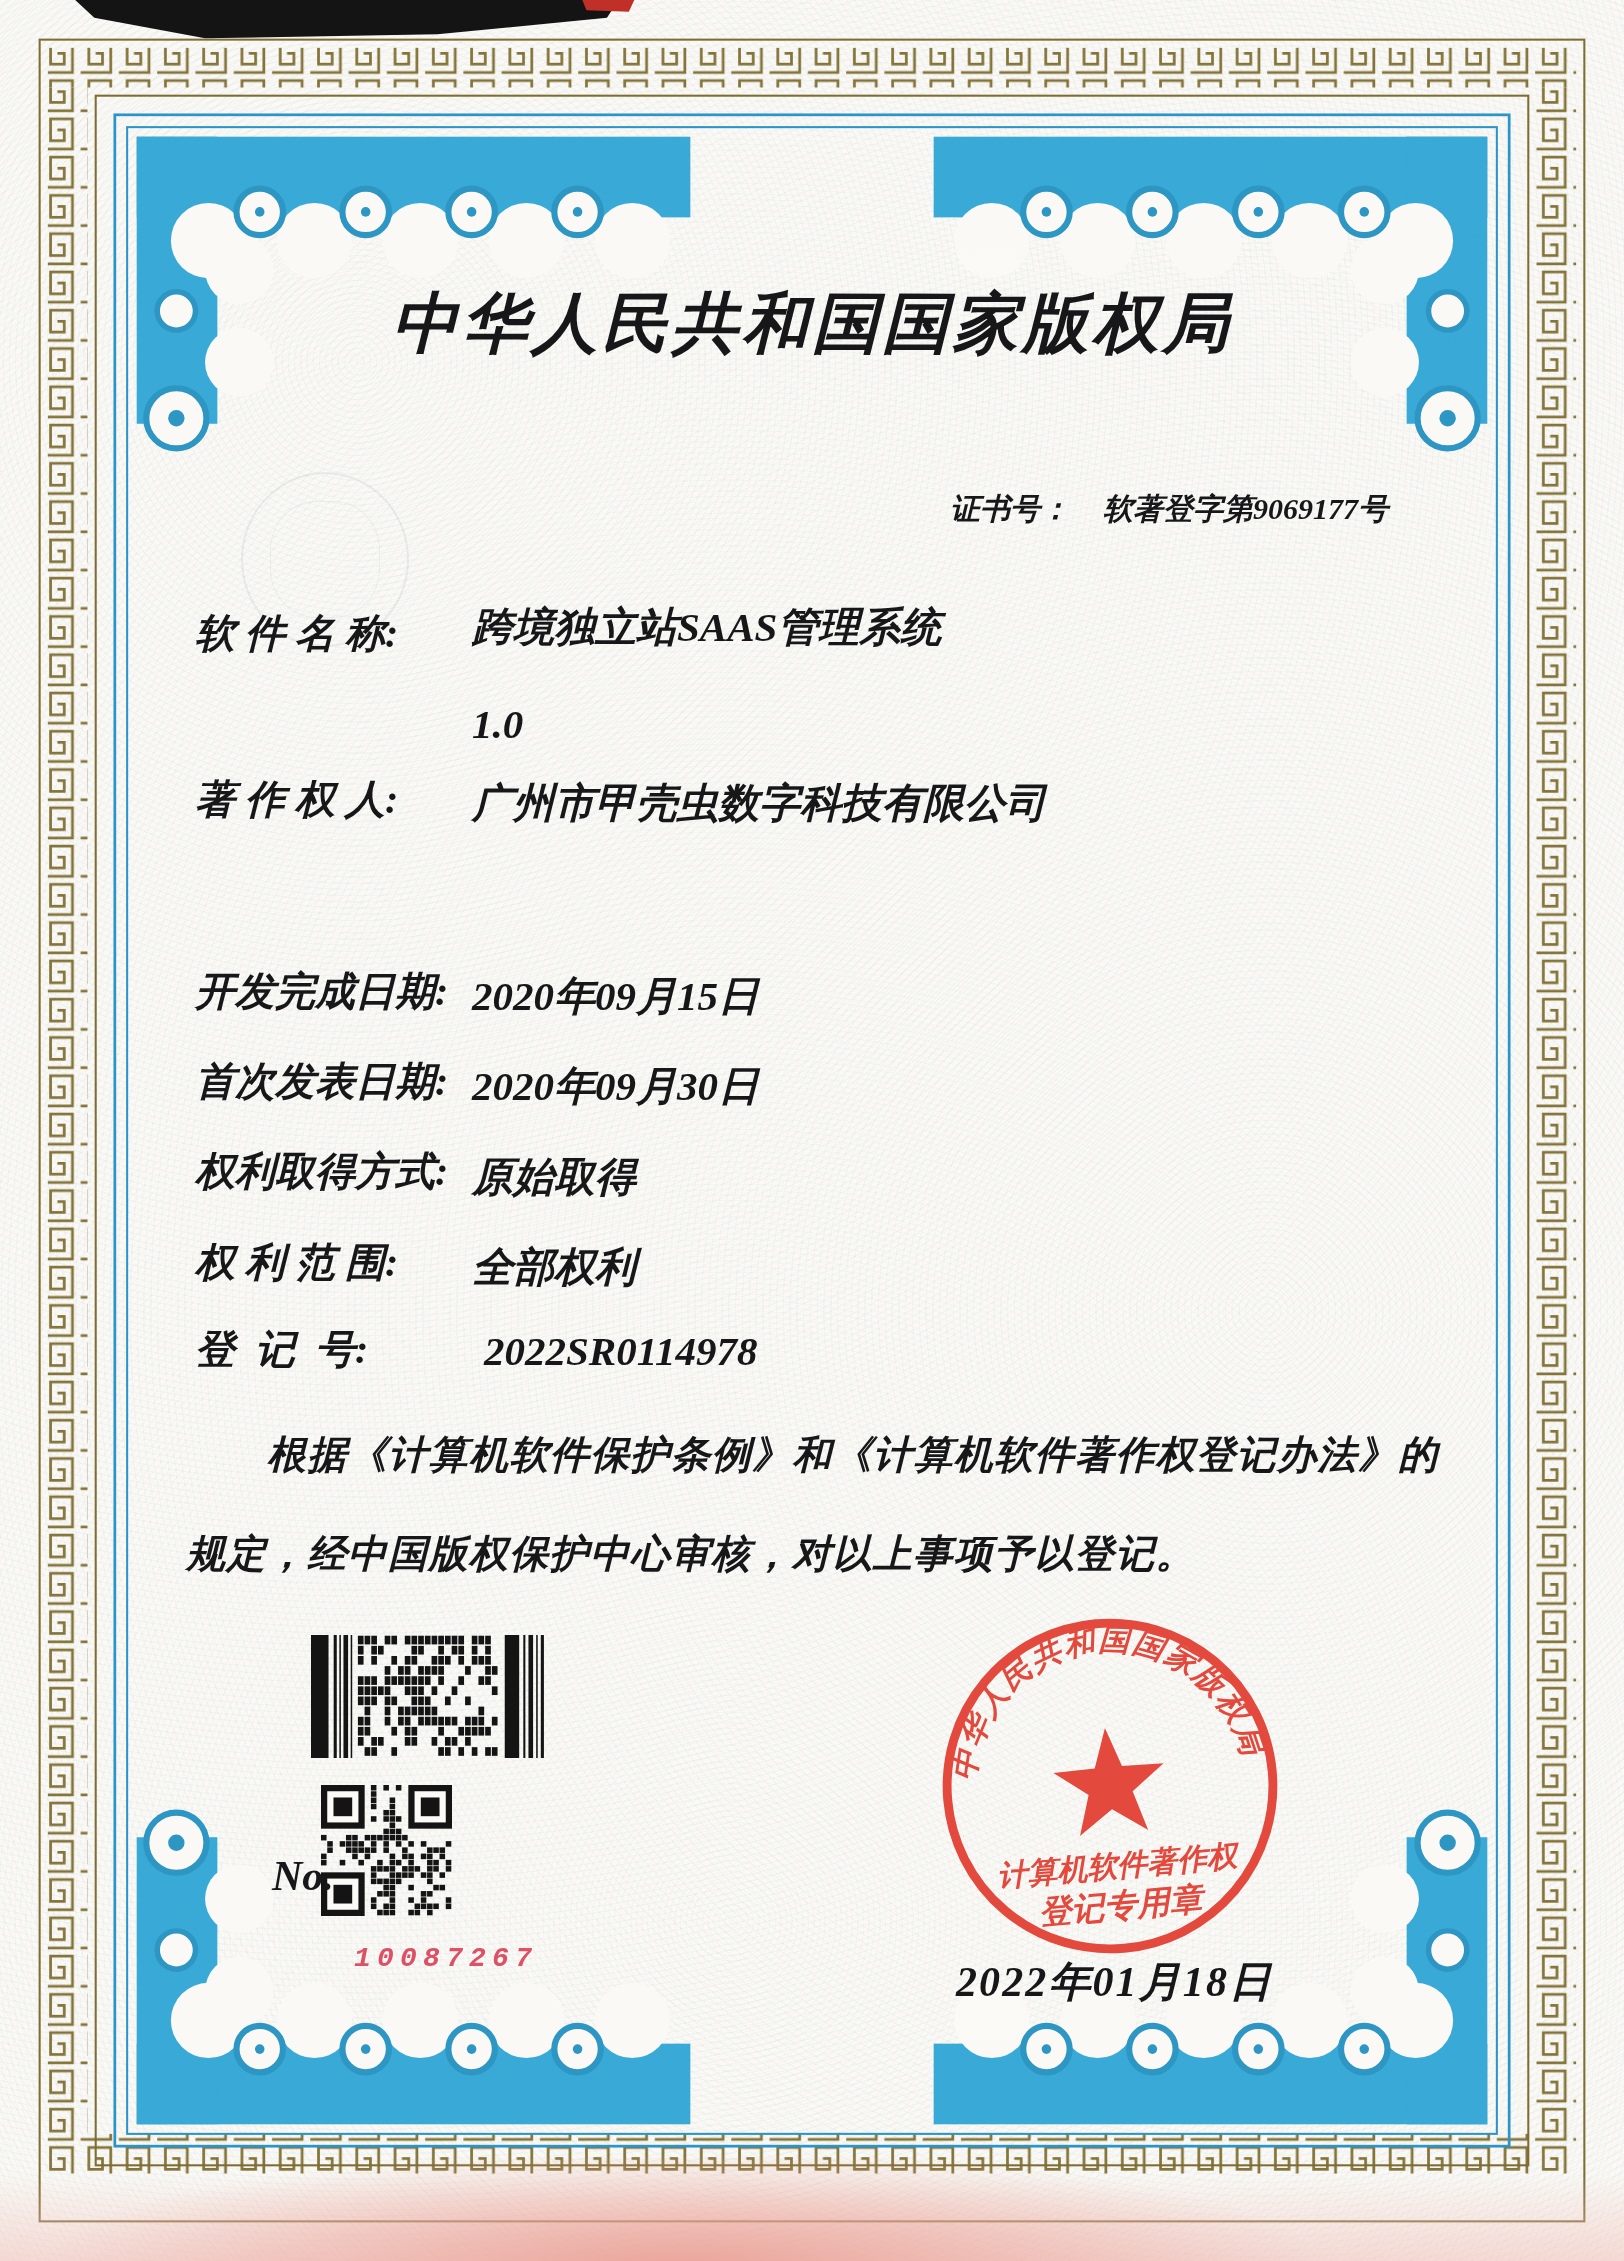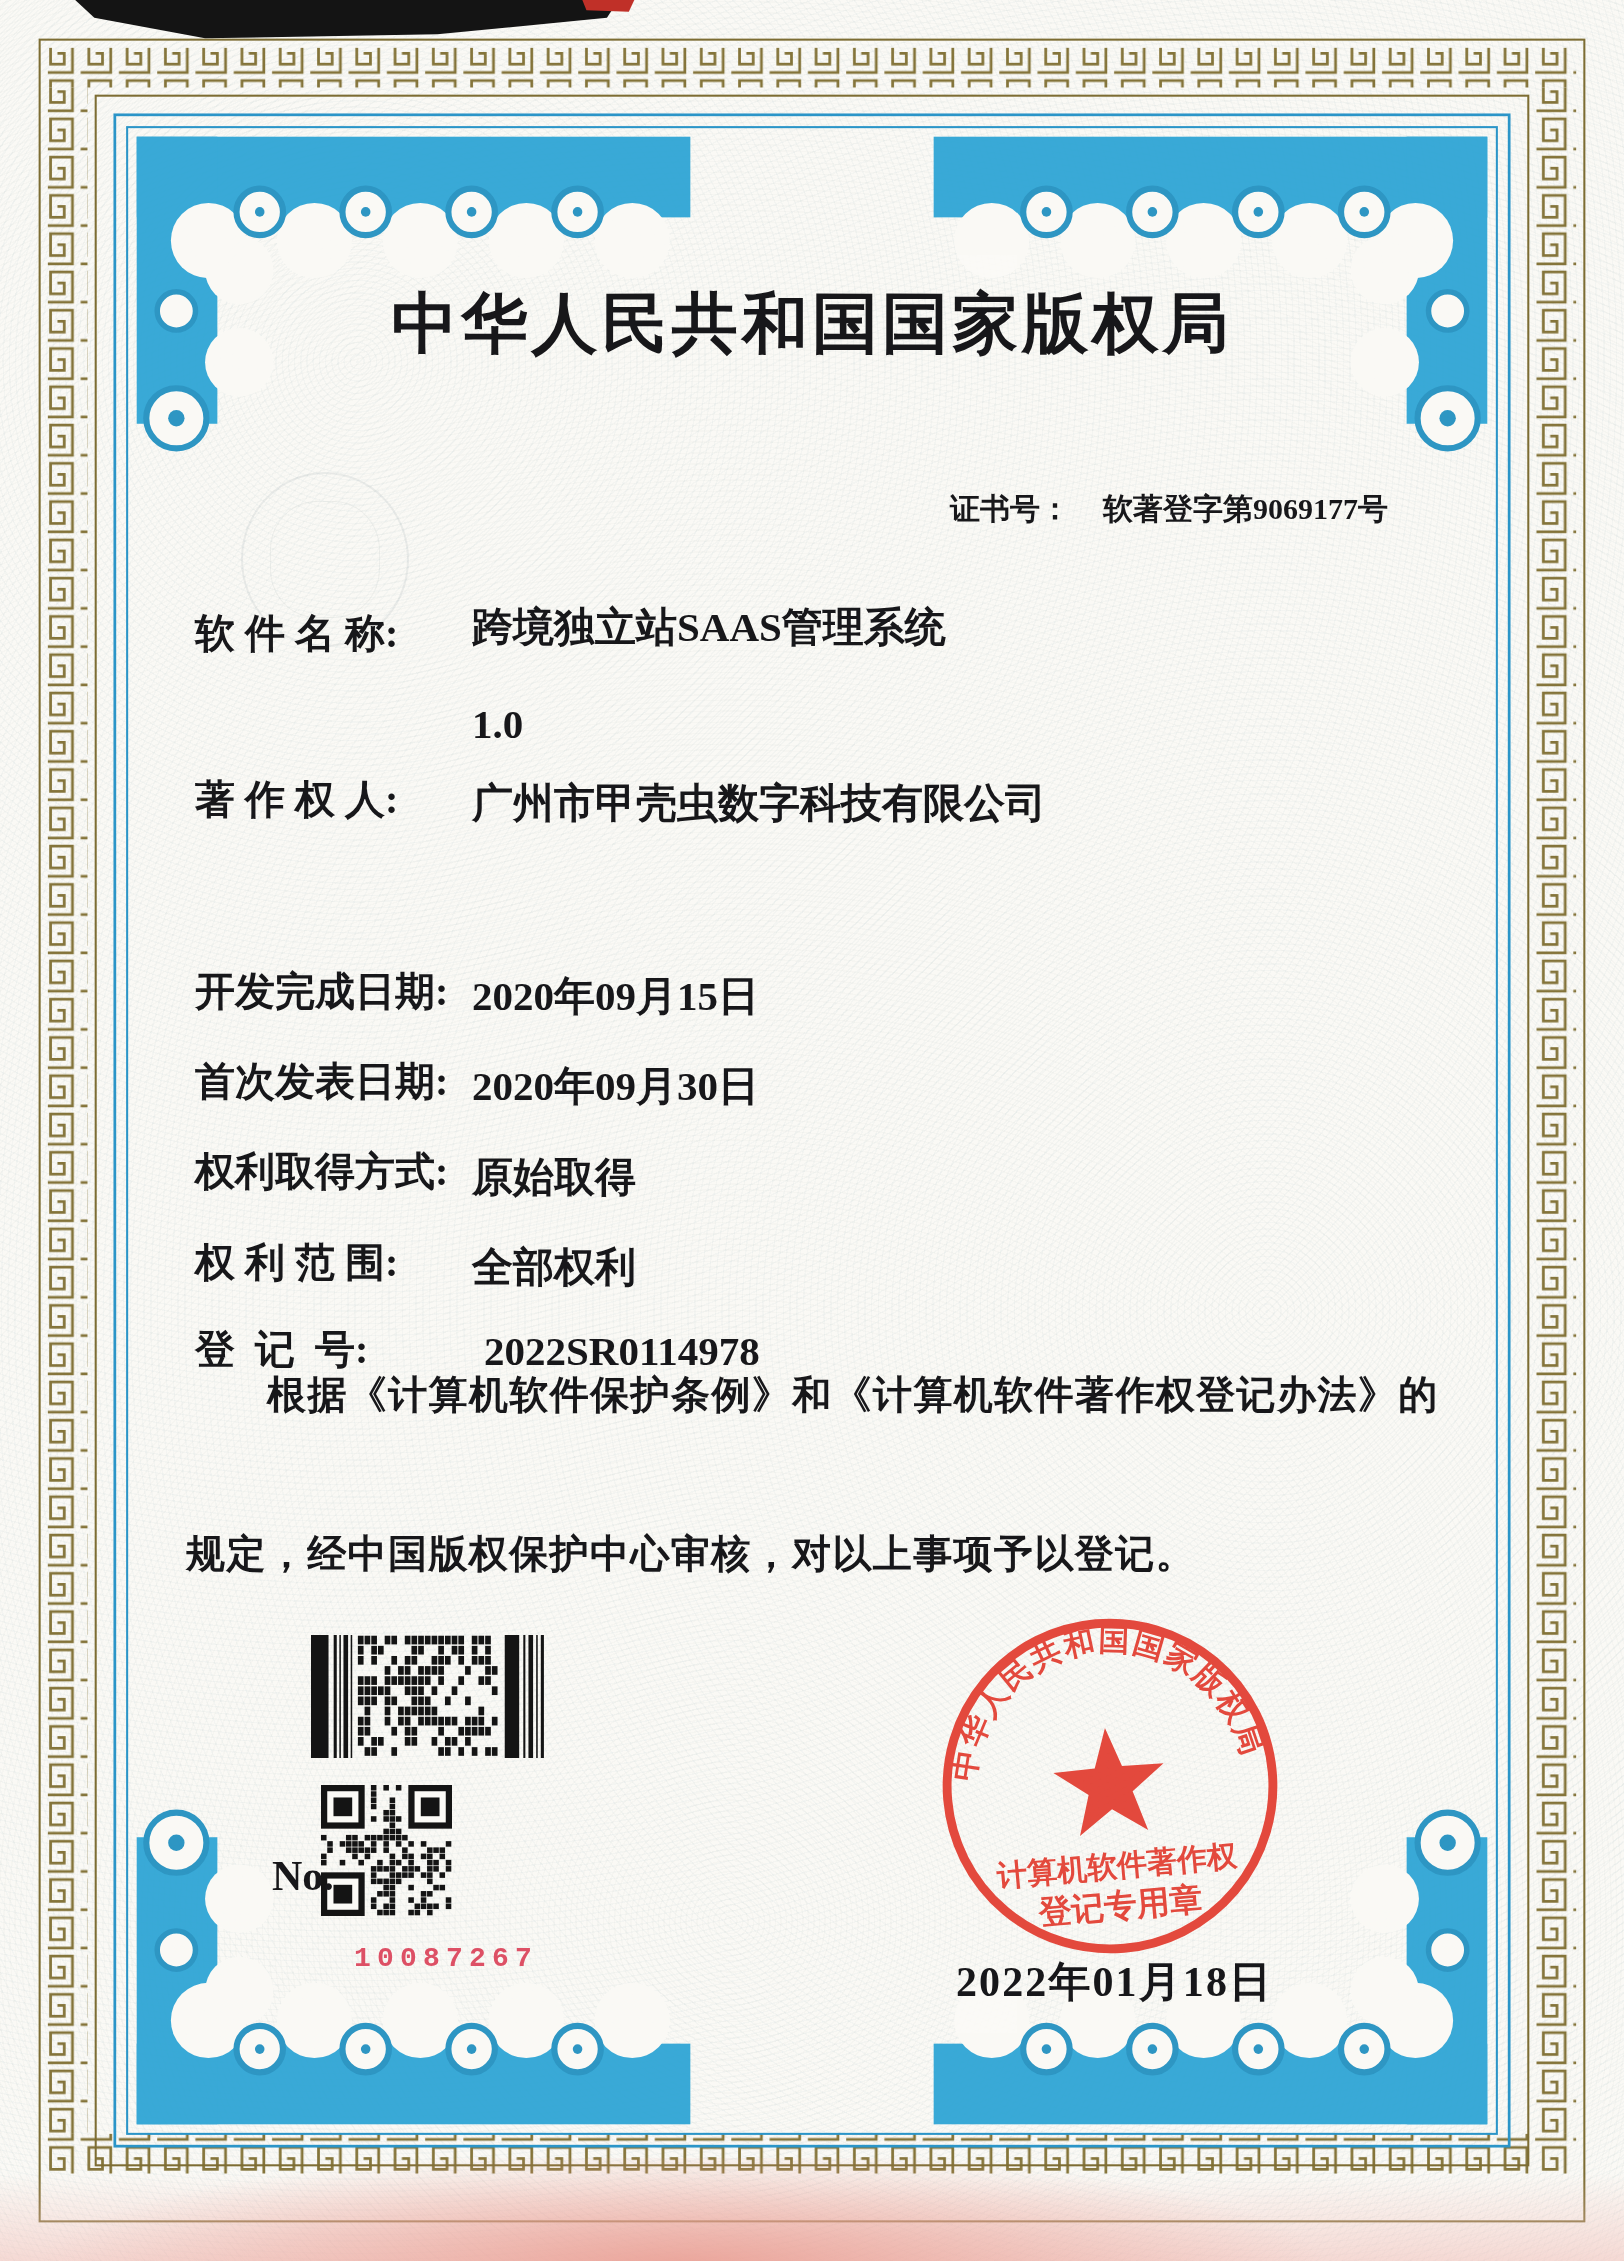--- a/index.html
+++ b/index.html
@@ -1,19 +1,20 @@
 <!DOCTYPE html>
 <html style="font-size:11px"><head>
 <meta charset="utf-8">
 <style>
   html,body{margin:0;padding:0;background:#232323;}
   .page{
     position:relative;width:1624px;height:2261px;overflow:hidden;
     font-family:"Liberation Serif","DejaVu Serif",serif;
     background:#ffffff;
+    font-style:italic;
   }
   .paper{
     position:absolute;inset:0;background:#faf9f5;
   }
   
   .paper::before{
     content:"";position:absolute;inset:0;pointer-events:none;
     background:
       repeating-radial-gradient(circle at 22% 16%, rgba(130,165,175,0.055) 0 1.4px, rgba(0,0,0,0) 1.4px 6.2px),
       repeating-radial-gradient(circle at 78% 58%, rgba(130,165,175,0.05) 0 1.4px, rgba(0,0,0,0) 1.4px 6.8px),
@@ -130,21 +131,21 @@
 
   <div class="txt flabel" style="left:195px;top:1144px">权利取得方式:</div>
   <div class="txt fvalue" style="left:472px;top:1142px">原始取得</div>
 
   <div class="txt flabel" style="left:195px;top:1235px">权 利 范 围:</div>
   <div class="txt fvalue" style="left:472px;top:1232px">全部权利</div>
 
   <div class="txt flabel" style="left:195px;top:1322px">登  记  号:</div>
   <div class="txt fvalue" style="left:484px;top:1319px">2022SR0114978</div>
 
-  <div class="txt statement" style="left:267px;top:1368px">根据《计算机软件保护条例》和《计算机软件著作权登记办法》的</div>
+  <div class="txt statement" style="left:267px;top:1428px">根据《计算机软件保护条例》和《计算机软件著作权登记办法》的</div>
   <div class="txt statement" style="left:186px;top:1527px">规定，经中国版权保护中心审核，对以上事项予以登记。</div>
 
   <svg id="bc" class="barcode" width="236" height="123" preserveAspectRatio="none" viewBox="0 0 458 170">
       <rect x="0" y="0" width="34" height="170" fill="#141414"></rect>
       <rect x="44" y="0" width="6" height="170" fill="#141414"></rect>
       <rect x="55" y="0" width="3" height="170" fill="#141414"></rect>
       <rect x="63" y="0" width="9" height="170" fill="#141414"></rect>
       <rect x="77" y="0" width="3" height="170" fill="#141414"></rect>
       <rect x="91" y="1" width="11" height="12" fill="#141414"></rect>
       <rect x="91" y="15" width="11" height="12" fill="#141414"></rect>

